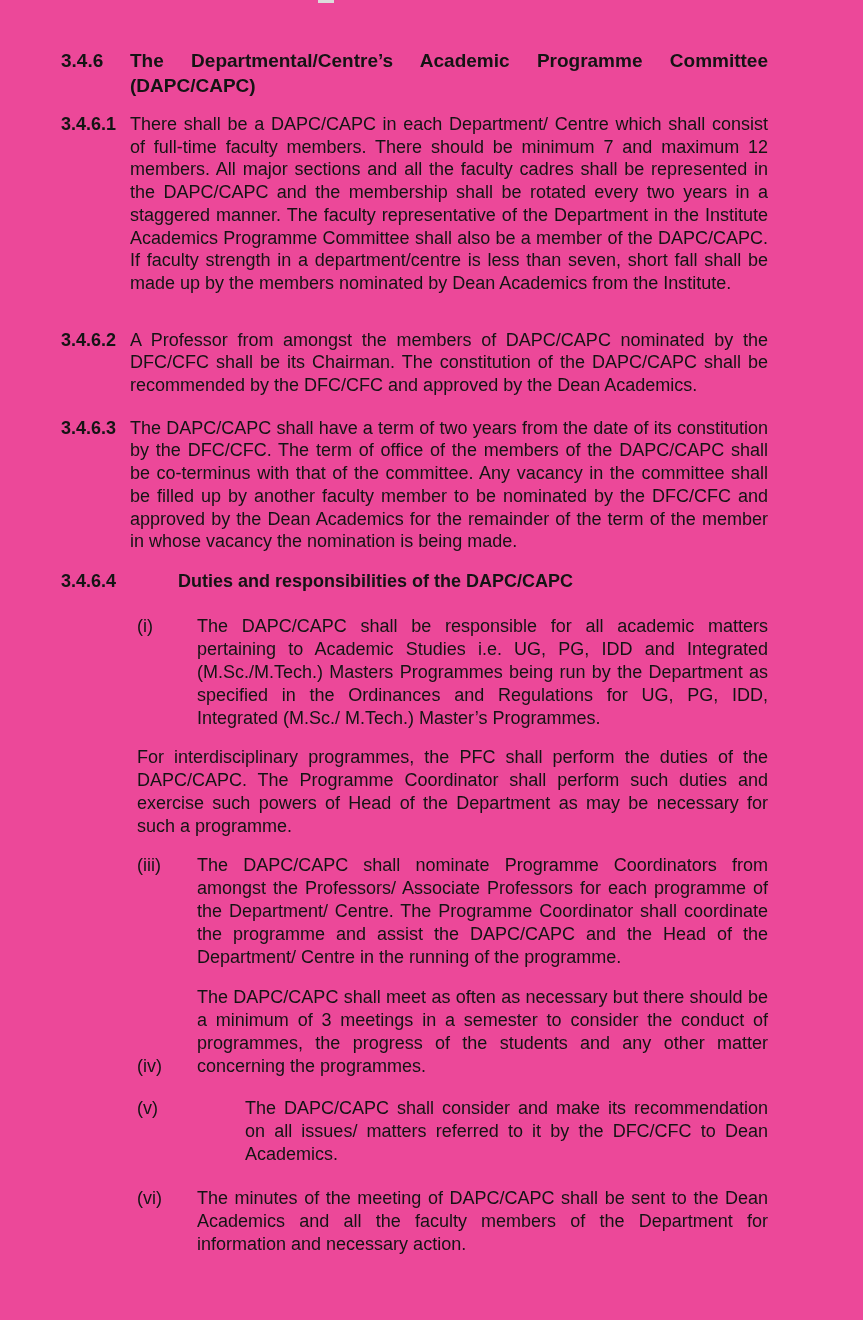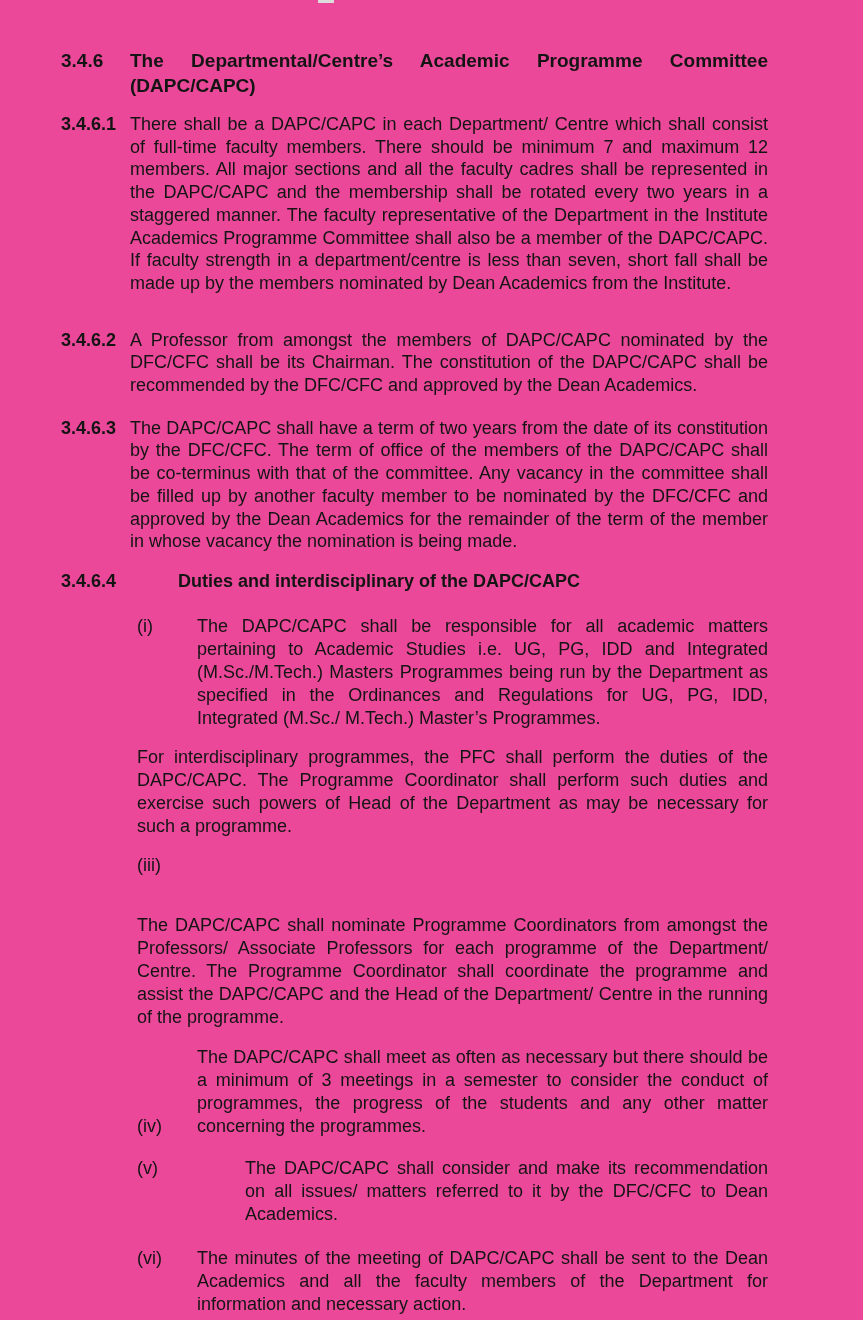--- a/index.html
+++ b/index.html
@@ -61,21 +61,21 @@
   }
   .duty-text {
     flex: 1 1 auto;
     font-size: 18px;
     line-height: 23px;
     text-align: justify;
     text-align-last: left;
   }
   .mb15 { margin-bottom: 15px; }
   .mb16 { margin-bottom: 16px; }
-  .mb17 { margin-bottom: 17px; flex-direction: column; }
+  .mb17 { margin-bottom: 17px; }
   .mb18 { margin-bottom: 6px; }
   .mb19 { margin-bottom: 19px; align-items: flex-end; }
   .mb20 { margin-bottom: 20px; margin-top: 34px; }
   .mb21 { margin-bottom: 21px; gap: 48px; }
 </style>
 </head>
 <body>
 
 <div class="page">
   <div class="artifact"></div>
@@ -97,21 +97,21 @@
       <div class="body-col">A Professor from amongst the members of DAPC/CAPC nominated by the DFC/CFC shall be its Chairman. The constitution of the DAPC/CAPC shall be recommended by the DFC/CFC and approved by the Dean Academics.</div>
     </div>
 
     <div class="row mb16">
       <div class="num-col">3.4.6.3</div>
       <div class="body-col">The DAPC/CAPC shall have a term of two years from the date of its constitution by the DFC/CFC. The term of office of the members of the DAPC/CAPC shall be co-terminus with that of the committee. Any vacancy in the committee shall be filled up by another faculty member to be nominated by the DFC/CFC and approved by the Dean Academics for the remainder of the term of the member in whose vacancy the nomination is being made.</div>
     </div>
 
     <div class="row sub-heading mb21">
       <div class="num-col">3.4.6.4</div>
-      <div class="body-col">Duties and interdisciplinary of the DAPC/CAPC</div>
+      <div class="body-col">Duties and responsibilities of the DAPC/CAPC</div>
     </div>
 
     <div>
       <div class="duty mb16">
         <div class="duty-marker">(i)</div>
         <div class="duty-text">The DAPC/CAPC shall be responsible for all academic matters pertaining to Academic Studies i.e. UG, PG, IDD and Integrated (M.Sc./M.Tech.) Masters Programmes being run by the Department as specified in the Ordinances and Regulations for UG, PG, IDD, Integrated (M.Sc./ M.Tech.) Master’s Programmes.</div>
       </div>
       <div class="duty mb16">
         <div class="duty-text">For interdisciplinary programmes, the PFC shall perform the duties of the DAPC/CAPC. The Programme Coordinator shall perform such duties and exercise such powers of Head of the Department as may be necessary for such a programme.</div>
       </div>

